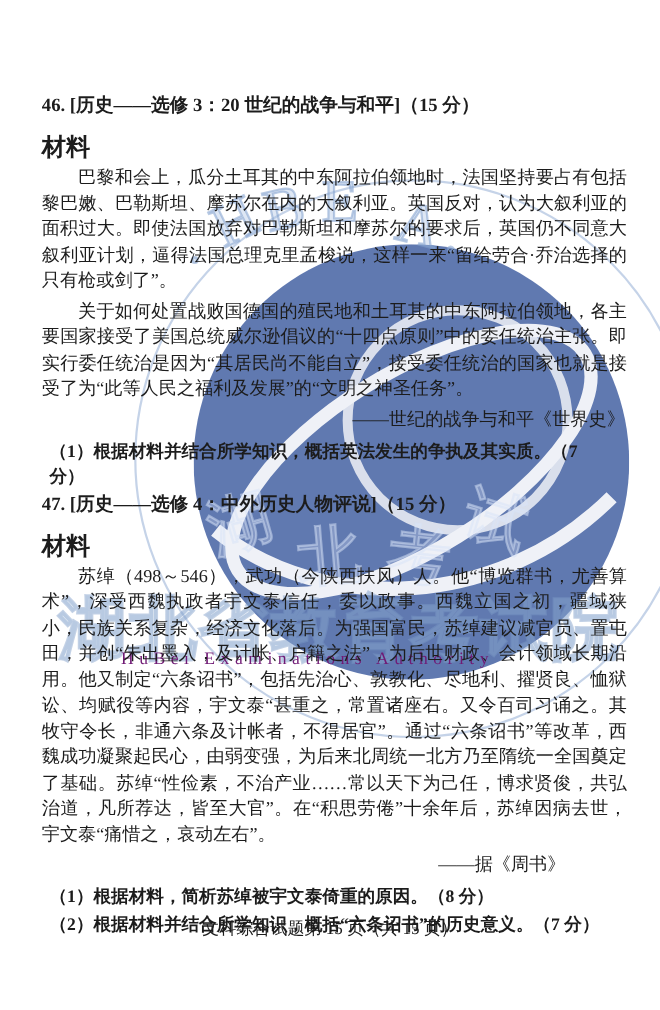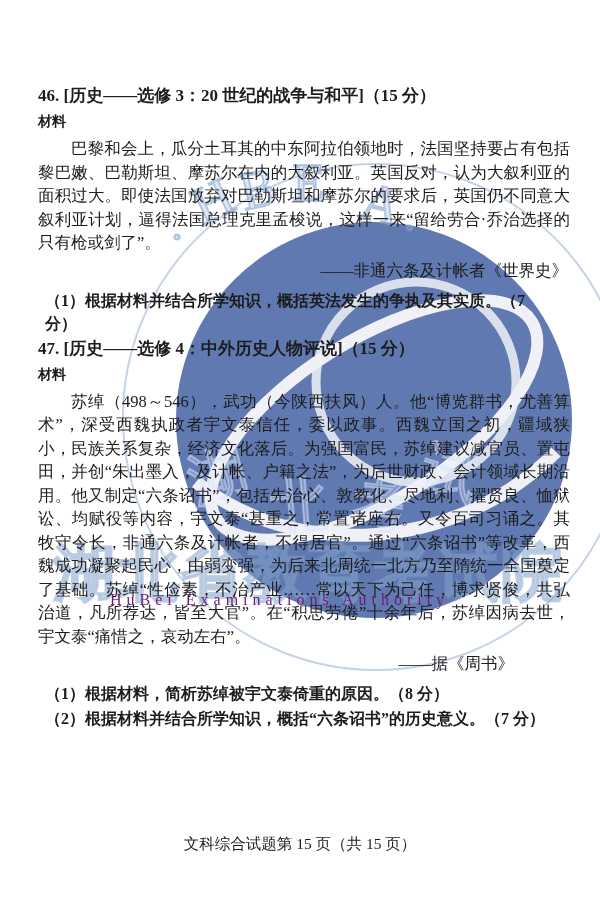--- a/index.html
+++ b/index.html
@@ -30,21 +30,21 @@
     letter-spacing:2px;color:rgba(160,185,220,.22);-webkit-text-stroke:2px rgba(125,155,200,.45);
     font-weight:700;
   }
   .wm-en{
     position:absolute;left:110px;top:591px;font-size:16px;letter-spacing:5px;white-space:nowrap;
     color:#701a75;font-family:"Liberation Serif","DejaVu Serif",serif;
   }
   
   .content{position:absolute;inset:0;z-index:1;padding:84px 30px 4px 38px;border-radius:10px;}
   .q-title{font-size:17px;font-weight:700;line-height:24px;margin:0;}
-  .material-label{font-size:14px;font-weight:700;line-height:24px;margin:2px 0 3px;}
+  .material-label{font-size:22px;font-weight:700;line-height:24px;margin:14px 0 3px;}
   .material-para{
     font-size:16.5px;line-height:23.5px;text-align:justify;text-indent:2em;margin:0 0 4px;
   }
   .source-line{font-size:16.5px;line-height:24px;text-align:right;margin:1px 0 6px;}
   .source-46{padding-right:2px;}
   .source-47{padding-right:56px;}
   .subq{font-size:16px;font-weight:600;line-height:23.5px;margin:0 16px 1px 7px;}
   .footer{
     position:absolute;left:0;right:0;top:834px;z-index:1;text-align:center;
     font-size:15.5px;color:#1c1c1c;
@@ -81,21 +81,22 @@
 
     <div class="wm-cn">湖北省教育考试院</div>
     <div class="wm-en">HuBei Examinations Authority</div>
   </div>
 
   <div class="content">
 
     <div class="q-title">46. [历史——选修 3：20 世纪的战争与和平]（15 分）</div>
     <div class="material-label">材料</div>
     <p class="material-para">巴黎和会上，瓜分土耳其的中东阿拉伯领地时，法国坚持要占有包括黎巴嫩、巴勒斯坦、摩苏尔在内的大叙利亚。英国反对，认为大叙利亚的面积过大。即使法国放弃对巴勒斯坦和摩苏尔的要求后，英国仍不同意大叙利亚计划，逼得法国总理克里孟梭说，这样一来“留给劳合·乔治选择的只有枪或剑了”。</p>
-    <div class="source-line source-46">——非通六条及计帐者《世界史》</div>
+    <p class="material-para">关于如何处置战败国德国的殖民地和土耳其的中东阿拉伯领地，各主要国家接受了美国总统威尔逊倡议的“十四点原则”中的委任统治主张。即实行委任统治是因为“其居民尚不能自立”，接受委任统治的国家也就是接受了为“此等人民之福利及发展”的“文明之神圣任务”。</p>
+    <div class="source-line source-46">——世纪的战争与和平《世界史》</div>
     <div class="subq">（1）根据材料并结合所学知识，概括英法发生的争执及其实质。（7 分）</div>
 
     <div class="q-title">47. [历史——选修 4：中外历史人物评说]（15 分）</div>
     <div class="material-label">材料</div>
     <p class="material-para">苏绰（498～546），武功（今陕西扶风）人。他“博览群书，尤善算术”，深受西魏执政者宇文泰信任，委以政事。西魏立国之初，疆域狭小，民族关系复杂，经济文化落后。为强国富民，苏绰建议减官员、置屯田，并创“朱出墨入，及计帐、户籍之法”，为后世财政、会计领域长期沿用。他又制定“六条诏书”，包括先治心、敦教化、尽地利、擢贤良、恤狱讼、均赋役等内容，宇文泰“甚重之，常置诸座右。又令百司习诵之。其牧守令长，非通六条及计帐者，不得居官”。通过“六条诏书”等改革，西魏成功凝聚起民心，由弱变强，为后来北周统一北方乃至隋统一全国奠定了基础。苏绰“性俭素，不治产业……常以天下为己任，博求贤俊，共弘治道，凡所荐达，皆至大官”。在“积思劳倦”十余年后，苏绰因病去世，宇文泰“痛惜之，哀动左右”。</p>
     <div class="source-line source-47">——据《周书》</div>
     <div class="subq">（1）根据材料，简析苏绰被宇文泰倚重的原因。（8 分）</div>
     <div class="subq">（2）根据材料并结合所学知识，概括“六条诏书”的历史意义。（7 分）</div>
 
   </div>

